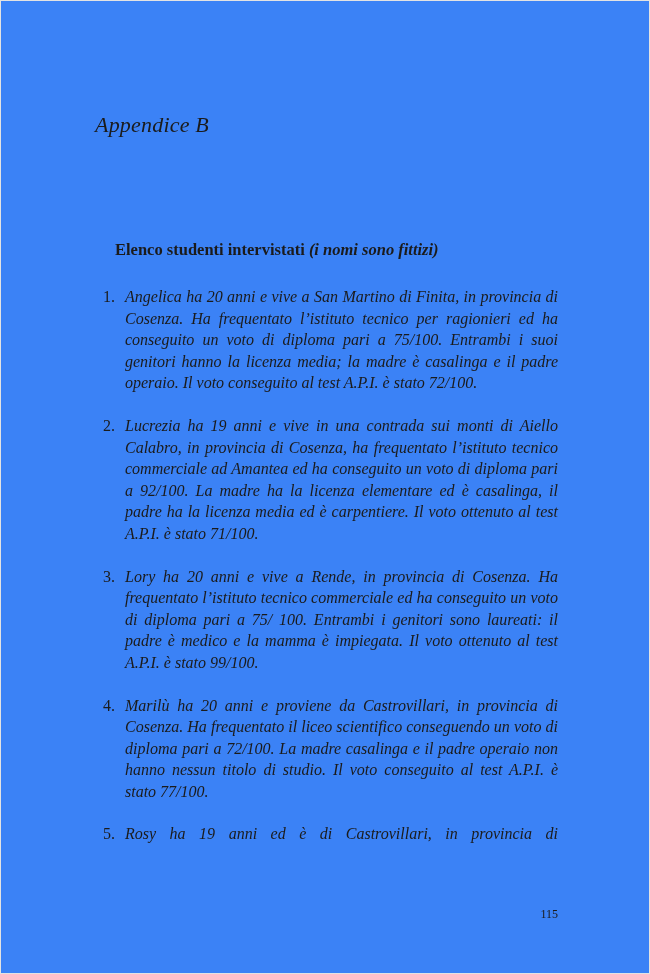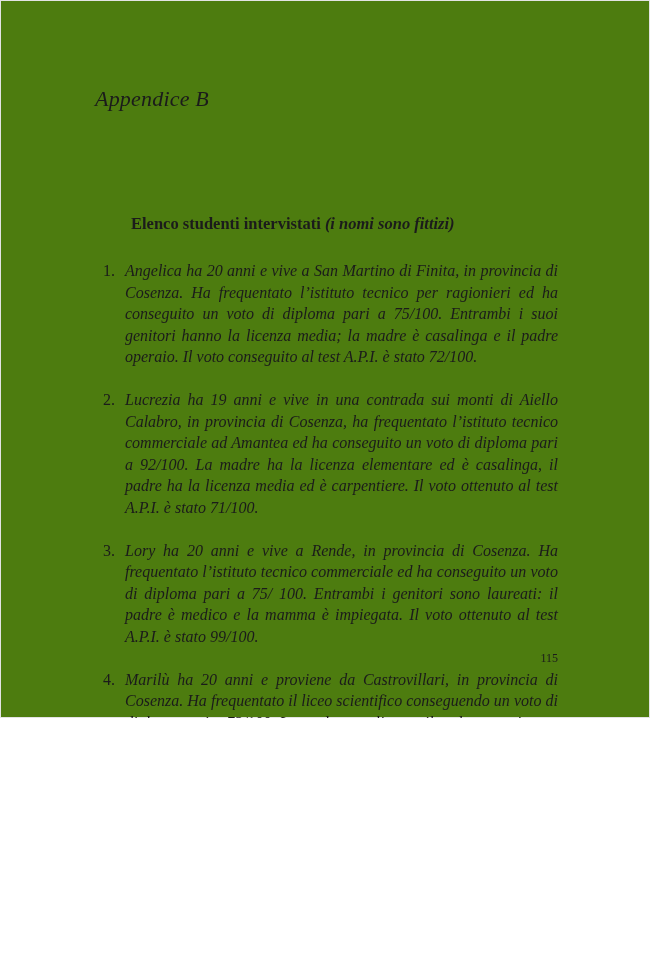--- a/index.html
+++ b/index.html
@@ -3,39 +3,39 @@
 <meta charset="utf-8">
 <style>
   html, body {
     margin: 0;
     padding: 0;
     background: #ffffff;
   }
   .page {
     position: relative;
     width: 650px;
-    height: 718px;
+    height: 974px;
     box-sizing: border-box;
-    background: #4d7c0f;
+    background: #3b82f6;
     box-shadow: inset 0 0 0 1px #e3e3e3;
-    padding: 86px 92px 0 95px;
+    padding: 112px 92px 0 95px;
     font-family: "Liberation Serif", "DejaVu Serif", serif;
     color: #1b1b1b;
     overflow: hidden;
   }
   .chapter-title {
     font-size: 22px;
     font-style: italic;
     font-weight: normal;
     letter-spacing: 0.2px;
     margin: 0;
   }
   .section-heading {
     margin-top: 102px;
-    margin-left: 36px;
+    margin-left: 20px;
     font-size: 16.5px;
     font-weight: bold;
     font-style: normal;
   }
   .section-heading .paren-italic {
     font-style: italic;
   }
   .student-list {
     margin-top: 26px;
     font-size: 16px;
@@ -94,19 +94,20 @@
       <span>Lory ha 20 anni e vive a Rende, in provincia di Cosenza. Ha frequentato l’istituto tecnico commerciale ed ha conseguito un voto di diploma pari a 75/ 100. Entrambi i genitori sono laureati: il padre è medico e la mamma è impiegata. Il voto ottenuto al test A.P.I. è stato 99/100.</span>
     </div>
 
     <div class="list-item">
       <span class="item-number">4.</span>
       <span>Marilù ha 20 anni e proviene da Castrovillari, in provincia di Cosenza. Ha frequentato il liceo scientifico conseguendo un voto di diploma pari a 72/100. La madre casalinga e il padre operaio non hanno nessun titolo di studio. Il voto conseguito al test A.P.I. è stato 77/100.</span>
     </div>
 
     <div class="list-item justify-last">
       <span class="item-number">5.</span>
+      <span>Rosy ha 19 anni ed è di Castrovillari, in provincia di</span>
     </div>
 
   </div>
 
   <div class="page-number">115</div>
 
 </div>
 
 </body></html>

